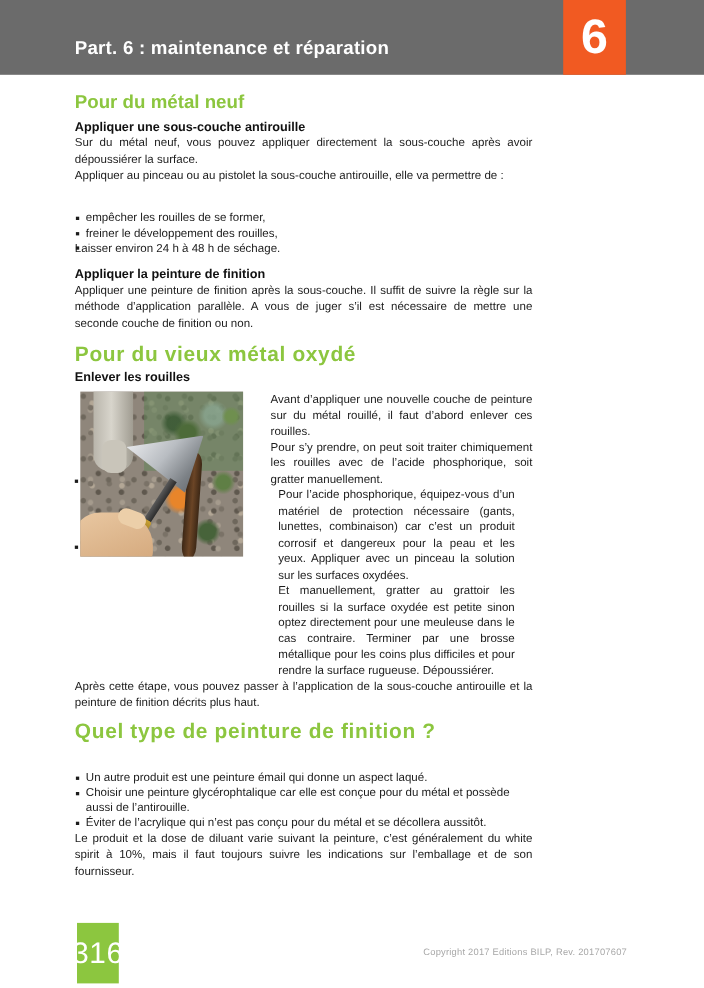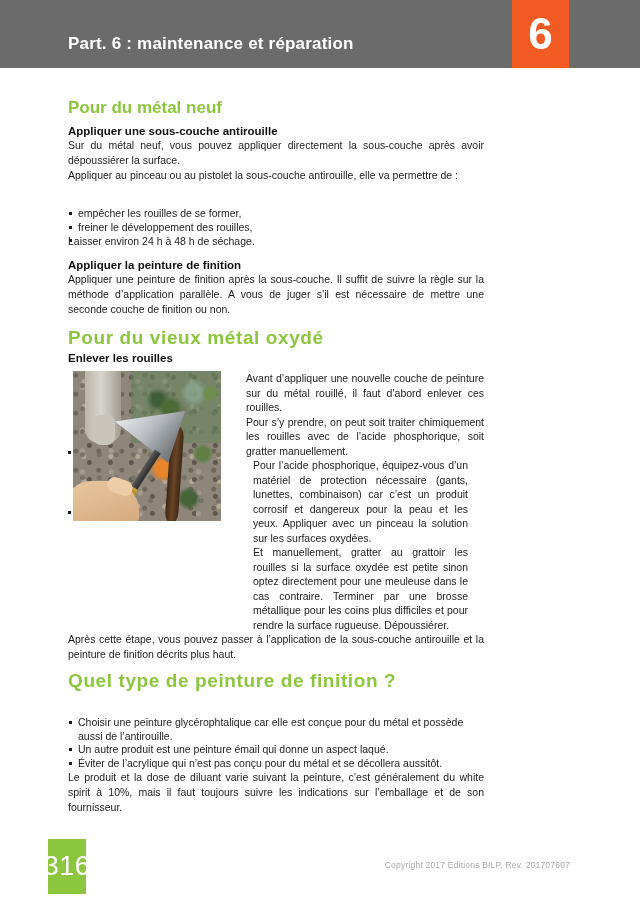--- a/index.html
+++ b/index.html
@@ -11,21 +11,21 @@
   .page{position:relative;width:640px;height:898px;background:#ffffff;border-radius:15px;}
 
   
   .header-band{position:absolute;top:0;left:0;width:640px;height:68px;background:#6b6b6b;}
   .header-title{position:absolute;left:68px;top:34px;color:#ffffff;font-weight:bold;font-size:17px;letter-spacing:.2px;}
   .chapter-tab{position:absolute;left:512px;top:0;width:57px;height:68px;background:#F15A22;
     display:flex;align-items:center;justify-content:center;}
   .chapter-num{color:#ffffff;font-weight:bold;font-size:44px;line-height:1;}
 
   
-  .content{position:absolute;top:68px;left:0;width:552px;padding:16px 68px;box-sizing:border-box;}
+  .content{position:absolute;top:68px;left:0;width:552px;padding:1px 68px;box-sizing:border-box;}
   .h-green{color:#8CC63F;font-weight:bold;margin:0;}
   .h-green.sz1{font-size:17px;line-height:20px;margin-top:14px;}
   .h-green.sz2{font-size:19px;line-height:22px;letter-spacing:.6px;}
   .subhead{font-size:11.5px;font-weight:bold;line-height:13px;margin:0;color:#111;}
   p.body{font-size:10.5px;line-height:15px;margin:0;text-align:justify;color:#1c1c1c;}.mt10{margin-top:10px}.mt9{margin-top:9px}
   .mt8{margin-top:8px}.mt7{margin-top:7px}.mt6{margin-top:6px}
   .mt4{margin-top:4px}.mt3{margin-top:3px}
 
   ul.sqlist{list-style:none;margin:24px 0 0;padding:0;}
   ul.sqlist li{position:relative;padding-left:10px;font-size:10.5px;line-height:13.5px;margin:0;}
@@ -69,21 +69,21 @@
   .ph-blade{left:42px;top:40px;width:70px;height:52px;
     clip-path:polygon(0% 20%, 100% 0%, 76% 100%);
     background:linear-gradient(130deg,#f0f1f3,#b9bdc2 45%,#7c8186 75%,#5d6166);}
   .ph-shaft{left:66px;top:76px;width:7px;height:56px;background:linear-gradient(90deg,#5a5a5a,#2c2c2c);transform:rotate(33deg);}
   .ph-ferrule{left:46px;top:114px;width:17px;height:13px;background:linear-gradient(#caa235,#8f6f1f);transform:rotate(30deg);border-radius:2px;}
   .ph-handle{left:18px;top:124px;width:36px;height:17px;background:linear-gradient(#efe0b2,#d9c184);transform:rotate(26deg);border-radius:7px;}
   .ph-hand{left:-8px;top:110px;width:74px;height:46px;background:linear-gradient(160deg,#e9c8a2,#d4a87c);border-radius:26px 30px 10px 16px;}
   .ph-thumb{left:34px;top:108px;width:26px;height:15px;background:#eccfa9;border-radius:8px;transform:rotate(20deg);}
 
   
-  .page-num-box{position:absolute;left:48px;top:839px;width:38px;height:55px;background:#8CC63F;
+  .page-num-box{position:absolute;left:70px;top:839px;width:38px;height:55px;background:#8CC63F;
     display:flex;align-items:center;justify-content:center;}
   .page-num{color:#ffffff;font-size:27px;font-weight:normal;letter-spacing:.5px;}
   .copyright{position:absolute;right:70px;top:860px;font-size:8.5px;color:#a8a8a8;letter-spacing:.2px;}
 </style>
 </head>
 <body>
 
 <div class="page">
 
   <div class="header-band">
@@ -135,22 +135,22 @@
         <p class="body g9">Pour s’y prendre, on peut soit traiter chimiquement les rouilles avec de l’acide phosphorique, soit gratter manuellement.</p>
         <p class="body g9 fig-bullet">Pour l’acide phosphorique, équipez-vous d’un matériel de protection nécessaire (gants, lunettes, combinaison) car c’est un produit corrosif et dangereux pour la peau et les yeux. Appliquer avec un pinceau la solution sur les surfaces oxydées.</p>
         <p class="body g7 fig-bullet">Et manuellement, gratter au grattoir les rouilles si la surface oxydée est petite sinon optez directement pour une meuleuse dans le cas contraire. Terminer par une brosse métallique pour les coins plus difficiles et pour rendre la surface rugueuse. Dépoussiérer.</p>
       </div>
     </div>
 
     <p class="body mt8">Après cette étape, vous pouvez passer à l’application de la sous-couche antirouille et la peinture de finition décrits plus haut.</p>
 
     <h1 class="h-green sz2 mt8">Quel type de peinture de finition ?</h1>
     <ul class="sqlist mt4">
+      <li><span class="sq"></span><span>Un autre produit est une peinture émail qui donne un aspect laqué.</span></li>
       <li><span class="sq"></span><span>Choisir une peinture glycérophtalique car elle est conçue pour du métal et possède aussi de l’antirouille.</span></li>
-      <li><span class="sq"></span><span>Un autre produit est une peinture émail qui donne un aspect laqué.</span></li>
       <li><span class="sq"></span><span>Éviter de l’acrylique qui n’est pas conçu pour du métal et se décollera aussitôt.</span></li>
     </ul>
     <p class="body mt8">Le produit et la dose de diluant varie suivant la peinture, c’est généralement du white spirit à 10%, mais il faut toujours suivre les indications sur l’emballage et de son fournisseur.</p>
 
   </div>
 
   <div class="page-num-box">
     <span class="page-num">316</span>
   </div>
   <div class="copyright">Copyright 2017 Editions BILP, Rev. 201707607</div>

